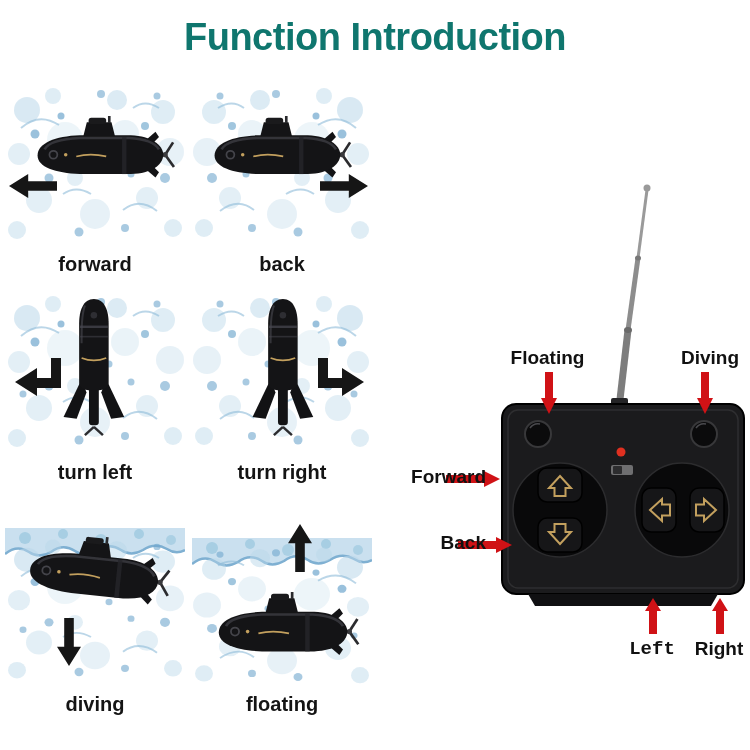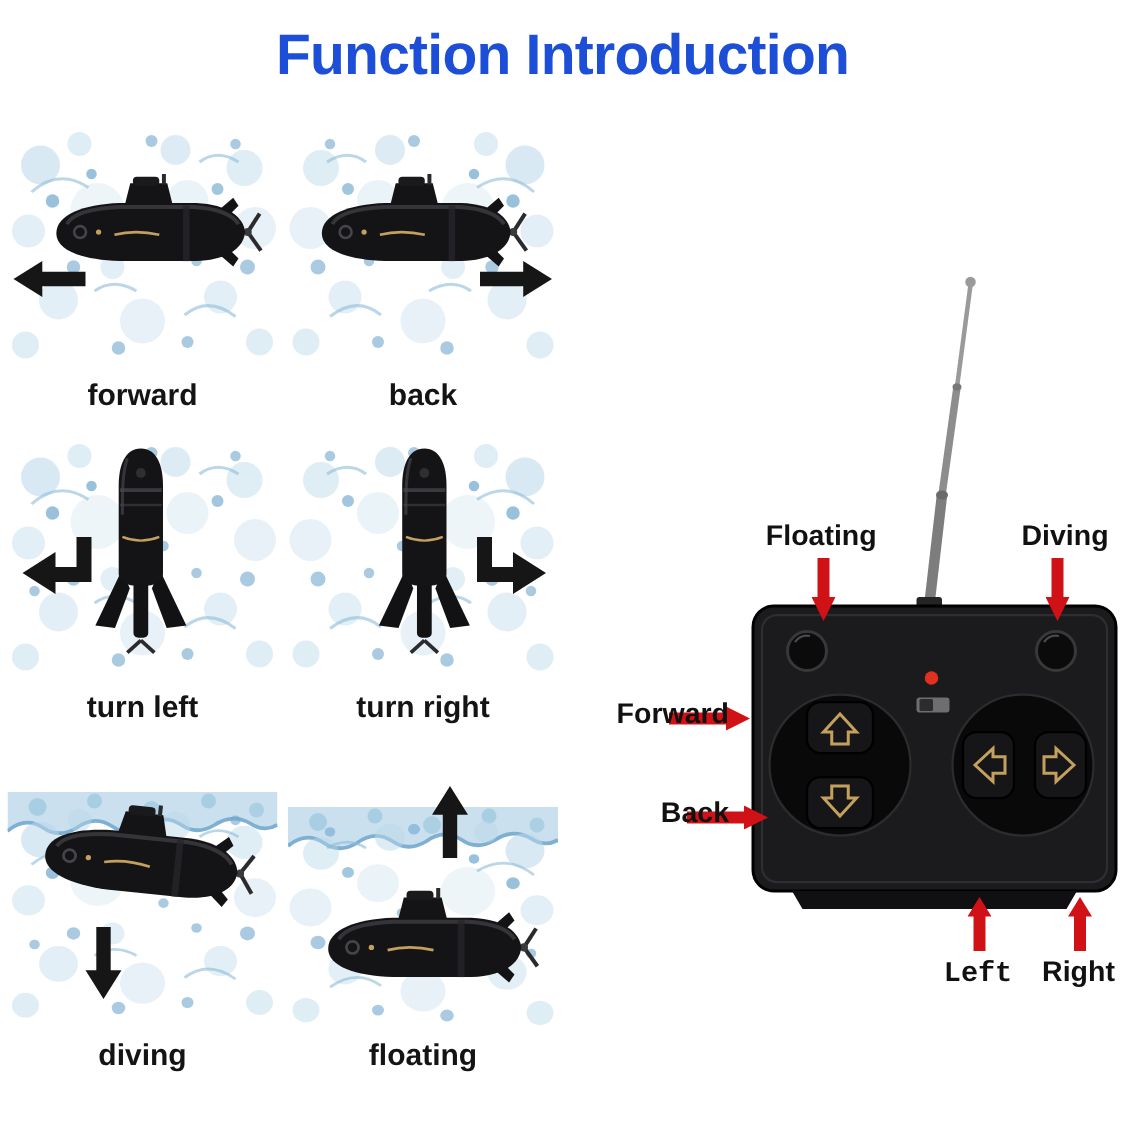--- a/index.html
+++ b/index.html
@@ -3,21 +3,21 @@
 <meta charset="utf-8">
 <style>
   html,body{margin:0;padding:0;background:#fff;}
   .page{
     position:relative;width:750px;height:750px;background:#ffffff;
     font-family:"Liberation Sans", sans-serif;color:var(--text,#111);
     overflow:hidden;
   }
   .title{
     position:absolute;top:16px;left:0;width:750px;text-align:center;
-    font-size:38px;font-weight:800;letter-spacing:-0.5px;color:#1d4ed8;
+    font-size:38px;font-weight:800;letter-spacing:-0.5px;color:#0f766e;
   }
   .cell{position:absolute;width:180px;}
   .cell svg.cell-img{display:block;width:180px;height:165px;}
   .cell .cell-label{
     margin-top:6px;text-align:center;font-size:20px;font-weight:bold;color:#141414;
   }
   #cell-0{left:5px;top:82px;}
   #cell-1{left:192px;top:82px;}
   #cell-2{left:5px;top:290px;}
   #cell-3{left:192px;top:290px;}

